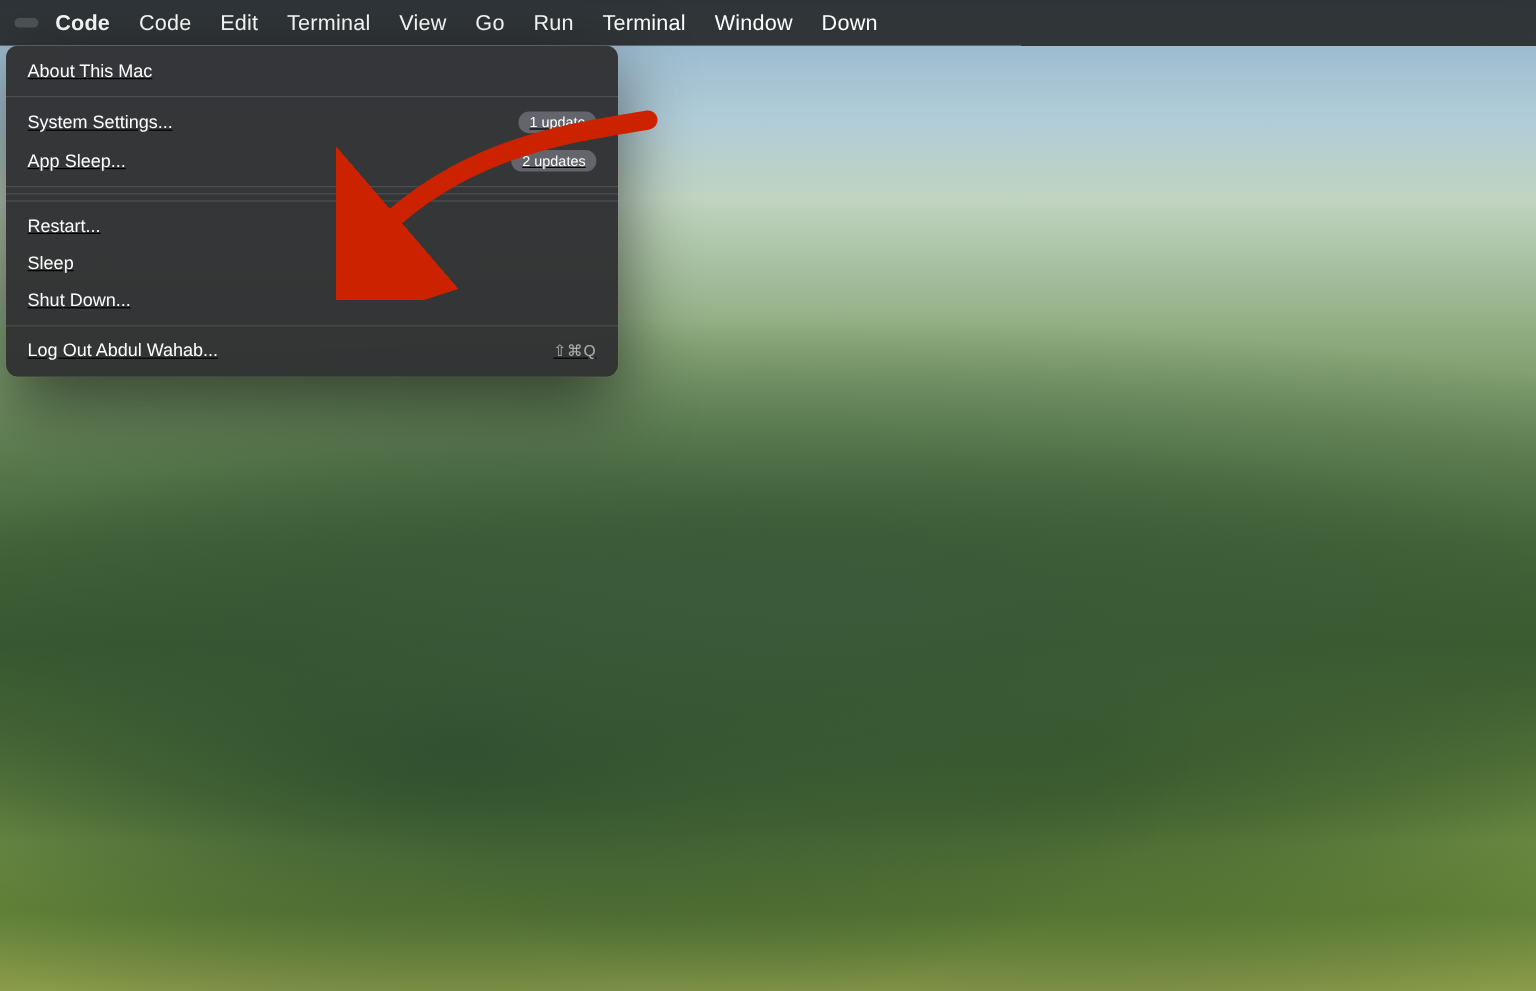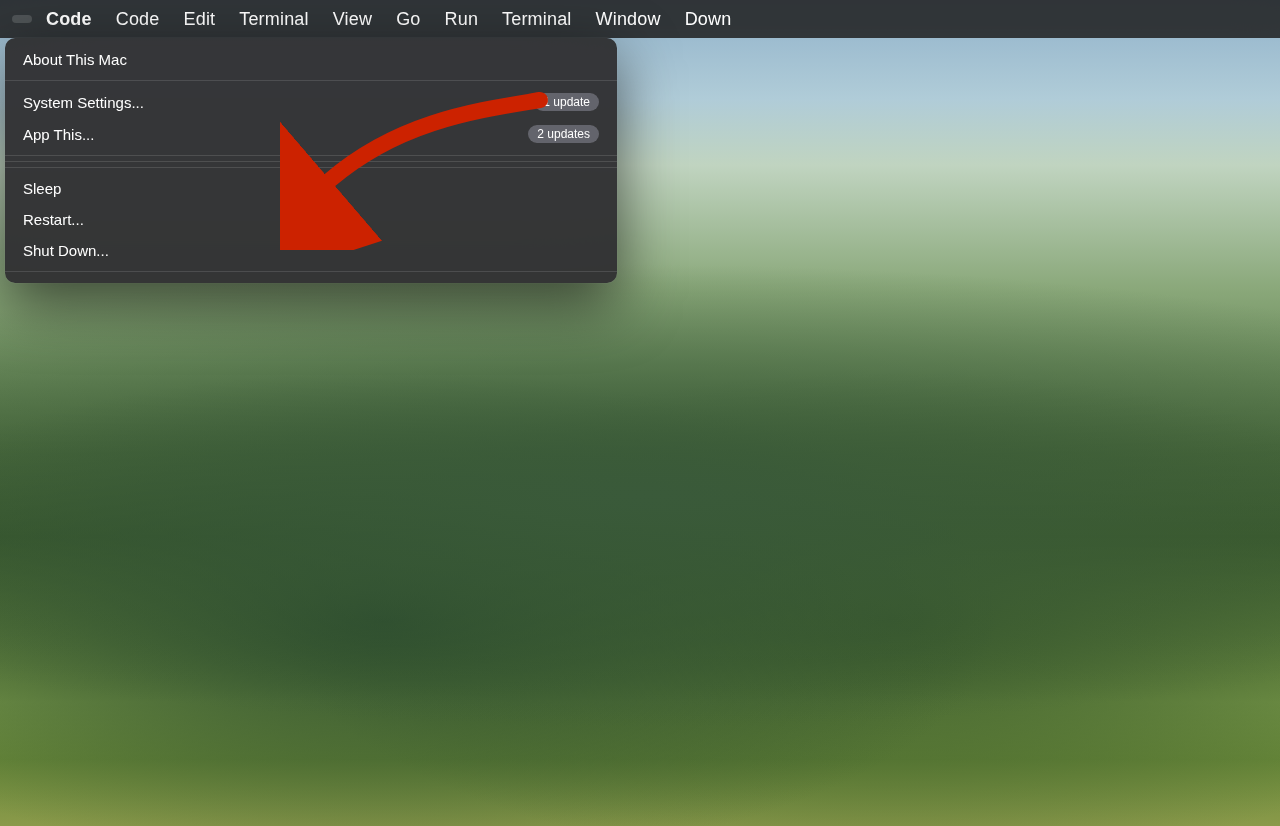--- a/index.html
+++ b/index.html
@@ -50,27 +50,28 @@
       cursor: pointer;
       border-radius: 5px;
       background: rgba(255,255,255,0.15);
     }
 
     
     .dropdown-menu {
       position: absolute;
       top: 38px;
       left: 5px;
-      width: 612px;
+      width: 510px;
       background: rgba(48, 48, 50, 0.96);
       backdrop-filter: blur(40px);
       border-radius: 10px;
       padding: 6px 0;
       z-index: 200;
       box-shadow: 0 20px 60px rgba(0,0,0,0.6), 0 0 0 0.5px rgba(255,255,255,0.1);
+      text-decoration: underline;
     }
 
     .menu-item {
       display: flex;
       align-items: center;
       justify-content: space-between;
       padding: 7px 18px;
       color: #ffffff;
       font-size: 15px;
       cursor: pointer;
@@ -175,47 +176,51 @@
   </div>
 
   <div class="menu-separator"></div>
 
   <div class="menu-item">
     <span class="menu-item-label">System Settings...</span>
     <span class="badge">1 update</span>
   </div>
 
   <div class="menu-item">
-    <span class="menu-item-label">App This...</span>
+    <span class="menu-item-label">App Sleep...</span>
     <span class="badge">2 updates</span>
   </div>
 
   <div class="menu-separator"></div>
 
 
   <div class="menu-separator"></div>
 
 
   <div class="menu-separator"></div>
 
   <div class="menu-item">
+    <span class="menu-item-label">Restart...</span>
+  </div>
+
+  <div class="menu-item">
     <span class="menu-item-label">Sleep</span>
   </div>
 
   <div class="menu-item">
-    <span class="menu-item-label">Restart...</span>
-  </div>
-
-  <div class="menu-item">
     <span class="menu-item-label">Shut Down...</span>
   </div>
 
   <div class="menu-separator"></div>
 
 
+  <div class="menu-item">
+    <span class="menu-item-label">Log Out Abdul Wahab...</span>
+    <span class="menu-item-shortcut">⇧⌘Q</span>
+  </div>
 
 </div>
 
 <div class="arrow-container">
   <svg class="arrow-svg" viewBox="0 0 280 160" xmlns="http://www.w3.org/2000/svg">
 
     <defs>
       <marker id="arrowhead" markerWidth="12" markerHeight="10" refX="0" refY="5" orient="auto">
         <polygon points="0 0, 12 5, 0 10" fill="#cc2200"></polygon>
       </marker>

